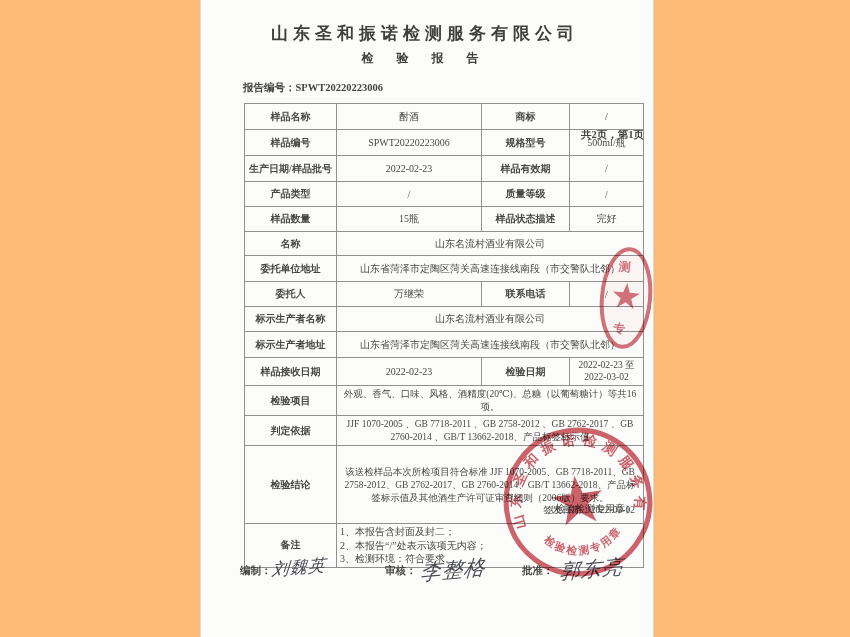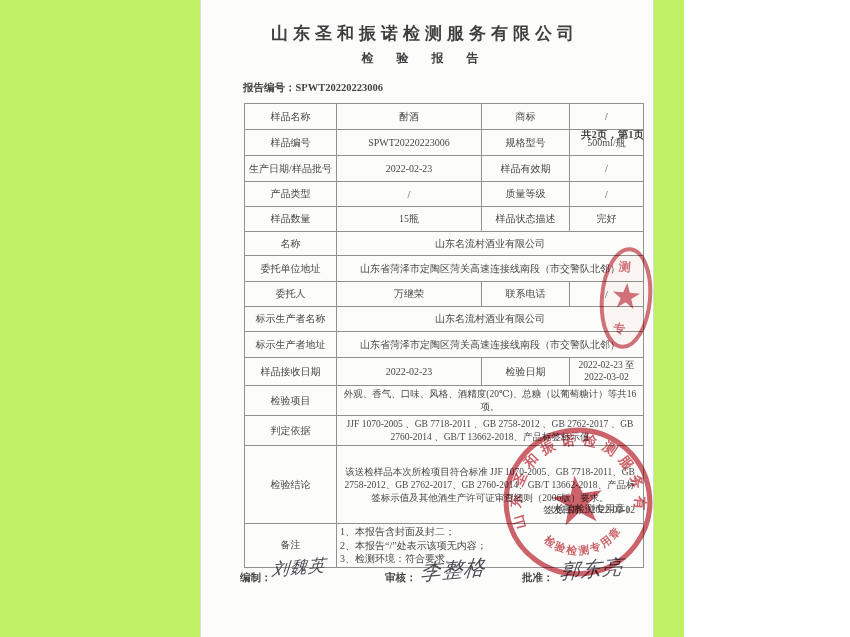--- a/index.html
+++ b/index.html
@@ -1,18 +1,18 @@
 <!DOCTYPE html>
 <html><head>
 <meta charset="utf-8">
 <style>
   html,body{margin:0;padding:0;}
   .stage{
-    position:relative;width:684px;height:637px;overflow:hidden;
-    background:#bef264;
+    position:relative;width:850px;height:637px;overflow:hidden;
+    background:#fdba74;
     font-family:"Liberation Serif","DejaVu Serif",serif;
     color:#4a4a4a;
   }
   .paper{
     position:absolute;left:200px;top:0;width:452px;height:637px;
     background:#fcfcfa;
     border-left:1px solid #e0ded9;border-right:1px solid #dcdad5;
   }
   .company-title{
     position:absolute;left:0;top:22px;width:850px;text-align:center;
@@ -32,32 +32,32 @@
   table.report{
     position:absolute;left:244px;top:103px;width:399px;
     border-collapse:collapse;table-layout:fixed;
     font-size:10px;color:#474747;
   }
   table.report td{
     border:1px solid #919191;
     text-align:center;vertical-align:middle;
     padding:1px 3px;overflow:hidden;
   }
-  td.lab{font-weight:normal;}
+  td.lab{font-weight:bold;}
   td.left{text-align:left;padding-left:6px;line-height:1.35;font-size:9.5px;}
   tr.h25{height:25px;} tr.h24{height:24px;} tr.h26{height:26px;}
   tr.h28{height:28px;} tr.h30{height:30px;} tr.h78{height:78px;} tr.h34{height:34px;}
   .twoline{font-size:9.5px;line-height:1.25;}
   .concl-cell{position:relative;vertical-align:top;}
   .concl-text{margin-top:2px;}
   .concl-note{position:absolute;right:8px;bottom:8px;font-size:10px;}
   .concl-date{position:absolute;right:8px;bottom:6px;font-size:9.5px;}
   .note-line{text-align:left;font-size:10px;line-height:1.35;}
   .sig-row{position:absolute;top:556px;left:240px;width:410px;height:50px;font-size:10.5px;color:#454545;}
-  .sig-label{position:absolute;top:15px;font-weight:bold;}
+  .sig-label{position:absolute;top:8px;font-weight:bold;}
   .sig-name{
     position:absolute;top:0px;font-size:17px;font-style:italic;color:#4b4b55;
     transform:rotate(-5deg) skewX(-10deg);letter-spacing:1px;
   }
   .stamp-main{
     position:absolute;left:498px;top:422px;width:160px;height:160px;
     opacity:.82;mix-blend-mode:multiply;transform:rotate(-8deg);
     pointer-events:none;
   }
   .stamp-edge{

